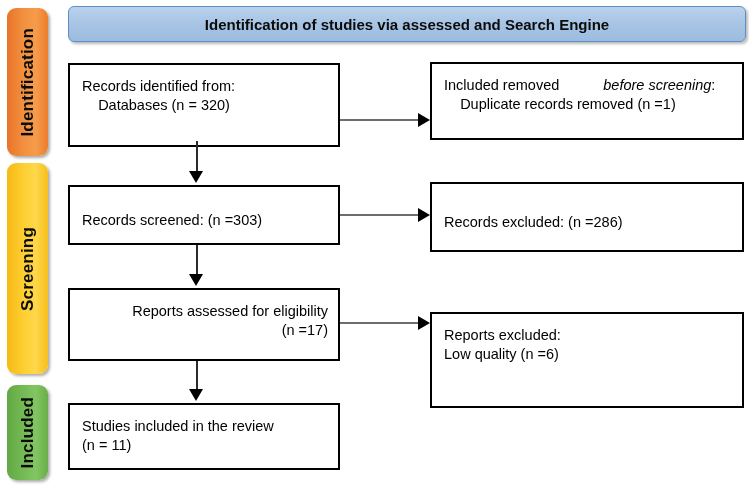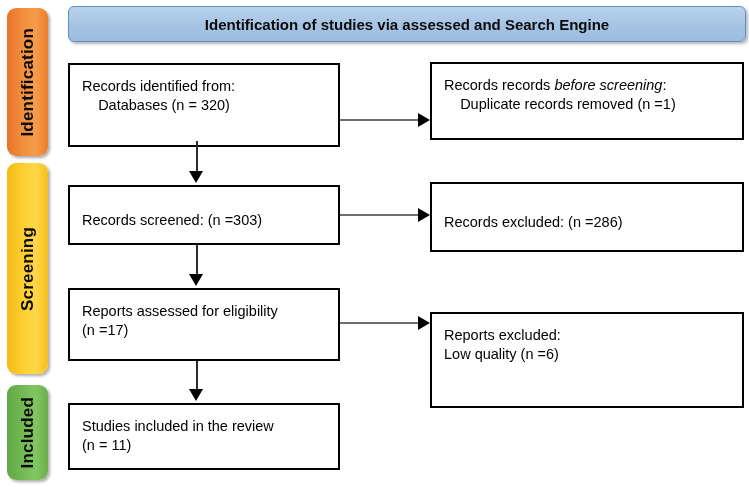--- a/index.html
+++ b/index.html
@@ -78,29 +78,29 @@
     box-sizing: border-box;
     padding: 12px 10px 8px 12px;
   }
   .box .box-text {
     font-size: 14.5px;
     line-height: 1.32;
     color: #000000;
     white-space: pre-wrap;
     font-family: "Liberation Sans", sans-serif;
   }
-  .box .box-text .italic { font-style: italic; }
+  .box .box-text .italic { font-style: italic; margin-left: 40px; }
 
   #box-identified      { left: 68px;  top: 63px;  width: 272px; height: 84px; }
   #box-removed         { left: 430px; top: 62px;  width: 314px; height: 78px; }
   #box-screened        { left: 68px;  top: 185px; width: 272px; height: 60px;
                          display: flex; align-items: center; padding-top: 12px; padding-bottom: 0; }
   #box-excluded        { left: 430px; top: 182px; width: 314px; height: 70px;
                          display: flex; align-items: center; padding-top: 12px; padding-bottom: 0; }
-  #box-eligibility     { left: 68px;  top: 288px; width: 272px; height: 73px; }
+  #box-eligibility     { left: 68px;  top: 288px; width: 272px; height: 73px; text-align: right; }
   #box-reports-excluded{ left: 430px; top: 280px; width: 314px; height: 96px; margin-top: 32px; }
   #box-included        { left: 68px;  top: 403px; width: 272px; height: 67px; }
 
   
   .conn-v-line {
     position: absolute;
     width: 1.6px;
     background: #2b2b2b;
   }
   .conn-v-head {
@@ -157,21 +157,21 @@
   <div id="header-banner">
     <span class="banner-text">Identification of studies via assessed and Search Engine</span>
   </div>
 
   <div class="box" id="box-identified">
     <div class="box-text"><span>Records identified from:</span>
 <span>    Databases (n = 320)</span></div>
   </div>
 
   <div class="box" id="box-removed">
-    <div class="box-text"><span>Records records </span><span class="italic">before screening</span><span>:</span>
+    <div class="box-text"><span>Included removed </span><span class="italic">before screening</span><span>:</span>
 <span>    Duplicate records removed (n =1)</span></div>
   </div>
 
   <div class="box" id="box-screened">
     <div class="box-text">Records screened: (n =303)</div>
   </div>
 
   <div class="box" id="box-excluded">
     <div class="box-text">Records excluded: (n =286)</div>
   </div>

